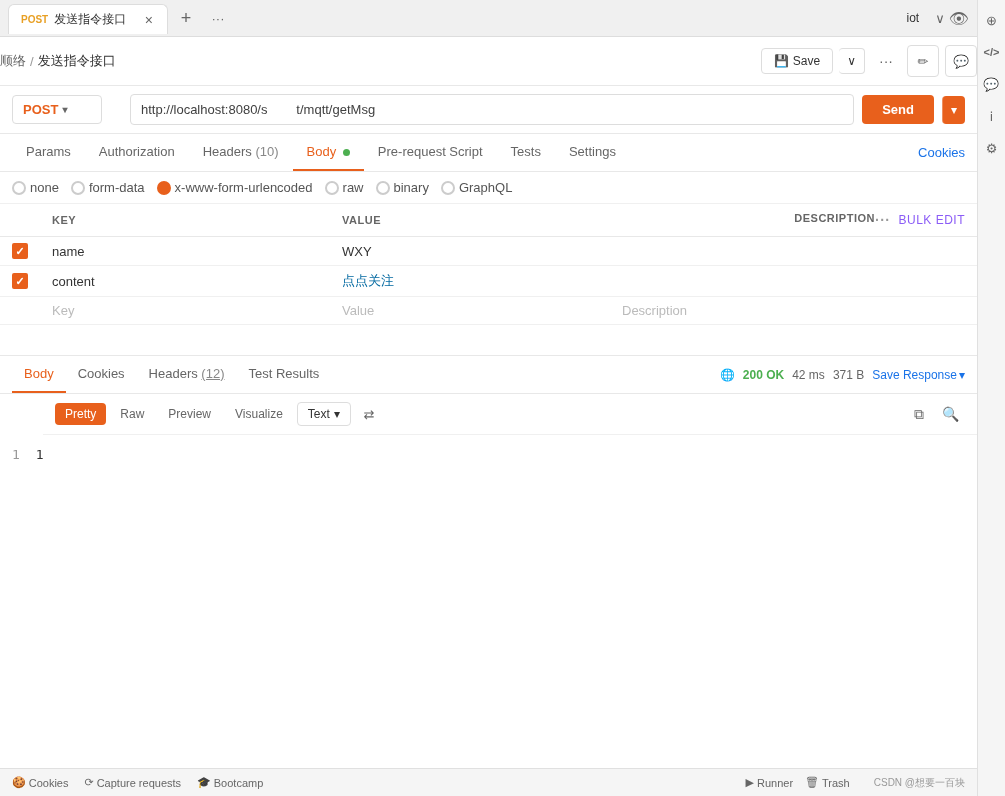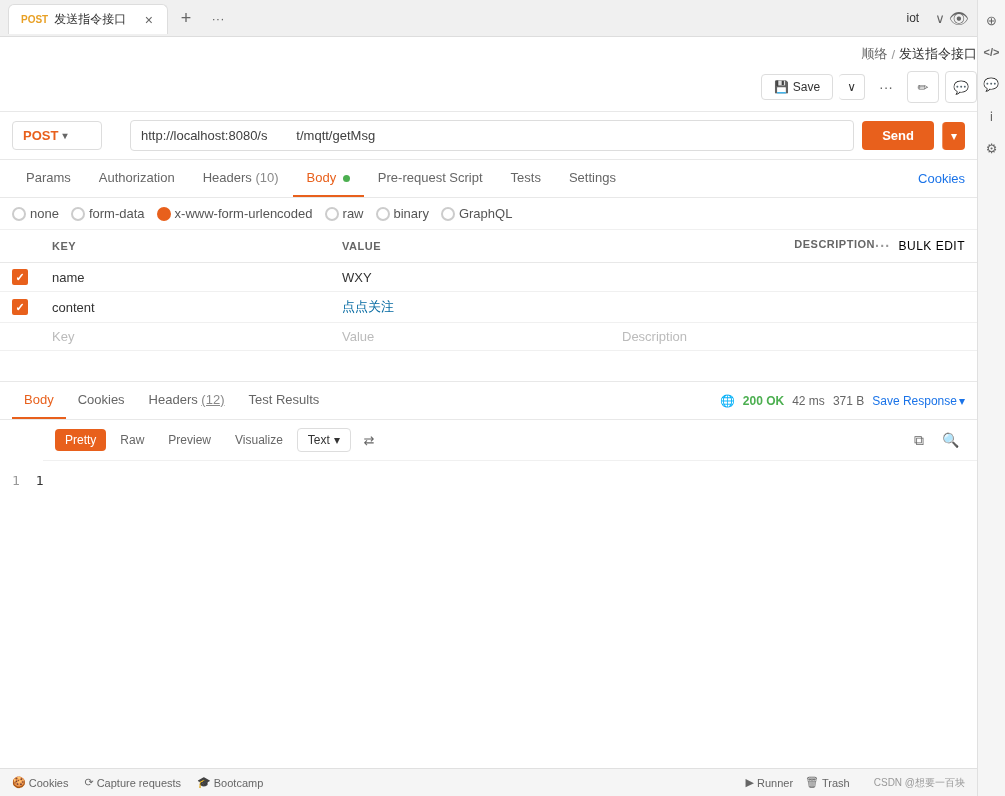--- a/index.html
+++ b/index.html
@@ -14,21 +14,21 @@
     .tab-title { flex: 1; overflow: hidden; text-overflow: ellipsis; white-space: nowrap; font-size: 12px; }
     .tab-close { cursor: pointer; color: #666; font-size: 14px; padding: 0 2px; }
     .tab-new { width: 28px; height: 28px; display: flex; align-items: center; justify-content: center; cursor: pointer; font-size: 18px; color: #666; }
     .tab-more { width: 28px; height: 28px; display: flex; align-items: center; justify-content: center; cursor: pointer; color: #666; }
     .tab-right { margin-left: auto; display: flex; align-items: center; gap: 4px; }
     .tab-iot { padding: 4px 12px; font-size: 12px; color: #333; cursor: pointer; }
     .tab-dropdown { cursor: pointer; color: #666; }
     .tab-eye { cursor: pointer; color: #666; font-size: 16px; }
 
     
-    .main-toolbar { display: flex; align-items: flex-end; padding: 8px 0; background: #fff; border-bottom: 1px solid #e8e8e8; gap: 8px; flex-direction: column; }
+    .main-toolbar { display: flex; align-items: center; padding: 8px 0; background: #fff; border-bottom: 1px solid #e8e8e8; gap: 8px; }
     .breadcrumb { display: flex; align-items: center; gap: 4px; font-size: 13px; color: #666; flex: 1; }
     .breadcrumb-sep { color: #999; }
     .breadcrumb-current { color: #333; font-weight: 500; }
     .toolbar-actions { display: flex; align-items: center; gap: 6px; }
     .btn-save { display: flex; align-items: center; gap: 4px; padding: 5px 12px; border: 1px solid #ddd; background: #fff; border-radius: 4px; cursor: pointer; font-size: 12px; color: #333; }
     .btn-save-dropdown { padding: 5px 8px; border: 1px solid #ddd; background: #fff; border-radius: 4px; cursor: pointer; font-size: 12px; color: #333; border-left: none; }
     .btn-more { padding: 5px 8px; background: #fff; cursor: pointer; color: #666; font-size: 14px; }
     .btn-icon { width: 32px; height: 32px; display: flex; align-items: center; justify-content: center; border: 1px solid #ddd; border-radius: 4px; cursor: pointer; color: #666; }
 
     
@@ -60,21 +60,21 @@
     .params-table { width: 100%; border-collapse: collapse; }
     .params-table th { text-align: left; padding: 8px 12px; font-size: 11px; font-weight: 600; color: #666; text-transform: uppercase; border-bottom: 1px solid #e8e8e8; letter-spacing: 0.5px; }
     .params-table td { padding: 6px 12px; border-bottom: 1px solid #f0f0f0; font-size: 13px; }
     .params-table .key-col { width: 290px; }
     .params-table .val-col { width: 280px; }
     .params-table .desc-col { }
     .params-table .check-col { width: 36px; text-align: center; }
     .checkbox { width: 16px; height: 16px; background: #e8601c; border: none; border-radius: 2px; cursor: pointer; display: flex; align-items: center; justify-content: center; }
     .checkbox-check { color: white; font-size: 11px; font-weight: bold; }
     .table-header-row th:last-child { text-align: right; }
-    .bulk-edit { color: #000000; font-size: 12px; font-weight: 500; }
+    .bulk-edit { color: #8b5cf6; font-size: 12px; font-weight: 500; }
     .key-text { color: #333; }
     .value-text { color: #333; }
     .value-red { color: #0369a1; }
     .placeholder-text { color: #bbb; font-size: 13px; }
     .more-icon { color: #999; font-size: 14px; }
 
     
     .response-section { border-top: 1px solid #e8e8e8; }
     .response-tabs-bar { display: flex; align-items: center; padding: 0 12px; border-bottom: 1px solid #e8e8e8; }
     .response-tab { padding: 10px 12px; font-size: 13px; color: #666; cursor: pointer; border-bottom: 2px solid transparent; }

